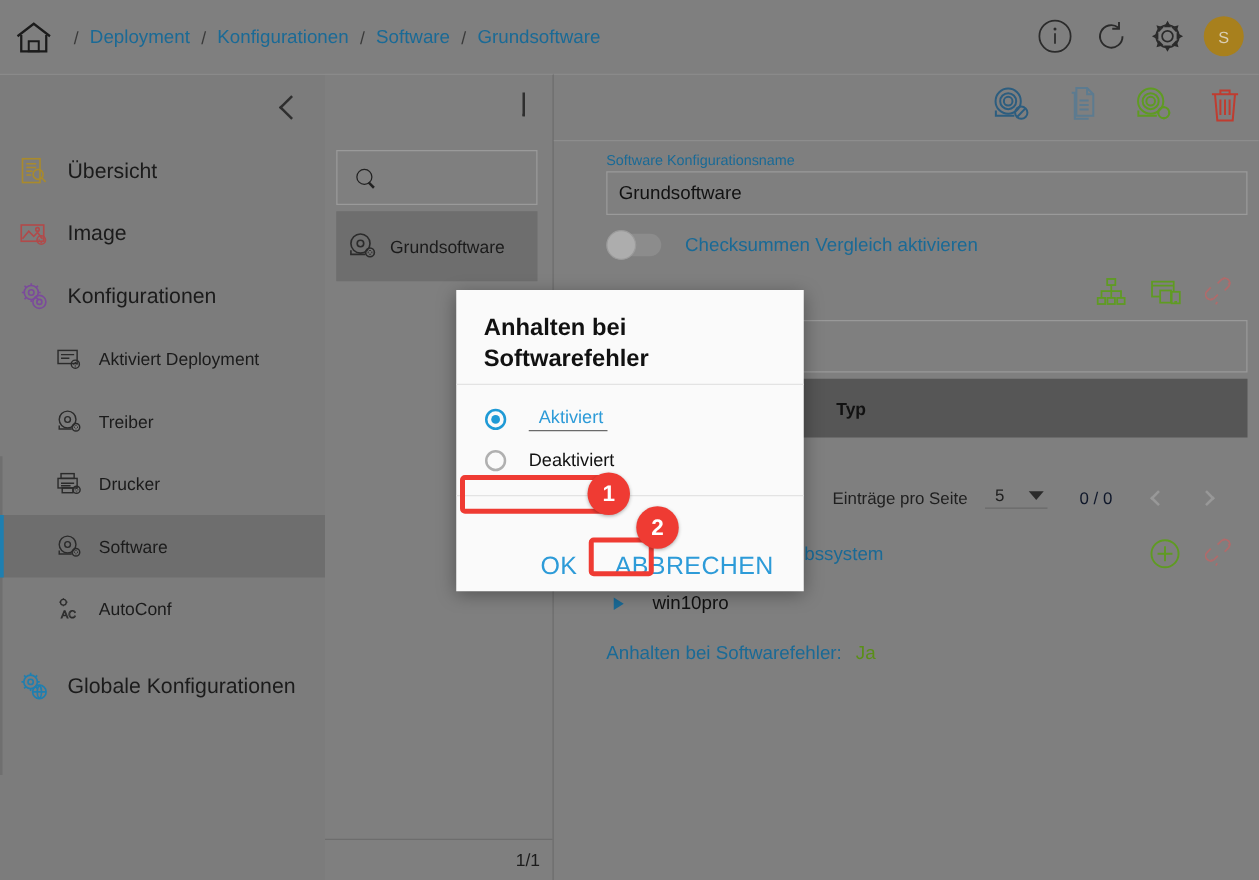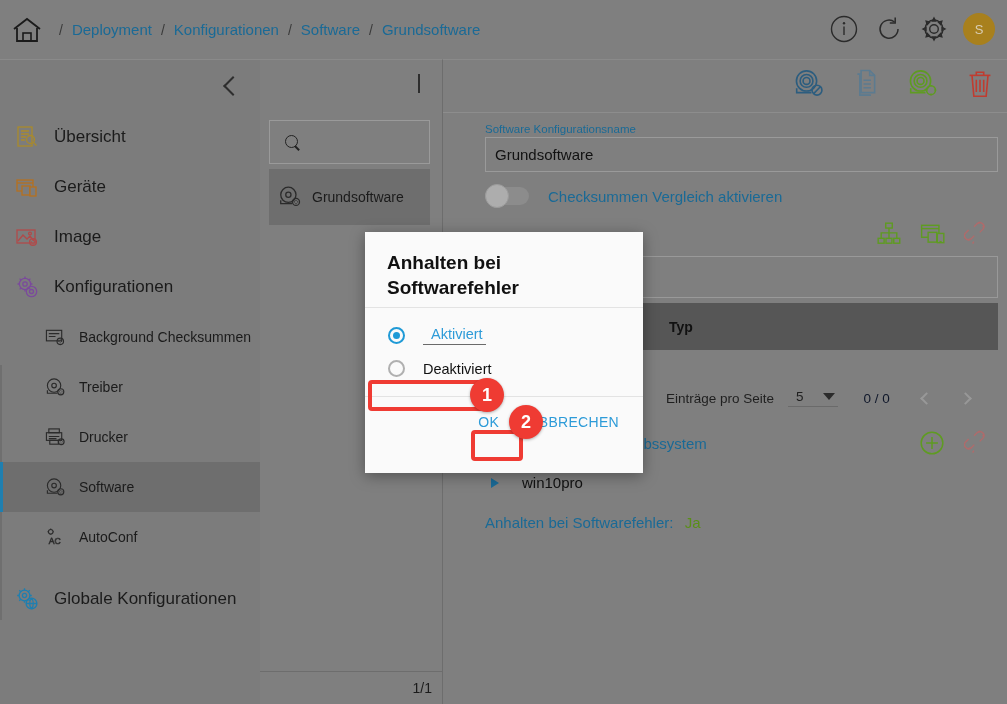--- a/index.html
+++ b/index.html
@@ -115,21 +115,21 @@
   .modal-body { margin-top:7px; border-top:1px solid #e3e3e3; border-bottom:1px solid #e3e3e3; padding:11px 0 11px 5px; }
   .radio-row { display:flex; align-items:center; gap:18px; height:33px; padding-left:18px; }
   .radio { width:17px; height:17px; border-radius:50%; border:2px solid #b0b0b0; position:relative; flex:0 0 17px; }
   .radio.on { border-color:#1f9ad6; }
   .radio.on:after { content:""; position:absolute; left:3px; top:3px; width:7px; height:7px;
                     border-radius:50%; background:#1f9ad6; }
   .radio-lbl { font-size:14.5px; color:#111; }
   .radio-lbl.sel { color:#2d9bd8; }
   .modal-foot { display:flex; align-items:center; justify-content:flex-end; gap:18px;
                 padding:13px 18px 0 0; }
-  .mbtn { font-size:14px; color:#2d9bd8; letter-spacing:.3px; padding:4px 6px; }
+  .mbtn { font-size:20px; color:#2d9bd8; letter-spacing:.3px; padding:4px 6px;margin-top:28px; }
 
   
   .ann-box { position:absolute; border:4px solid #ef3b33; border-radius:4px; }
   .ann-badge { position:absolute; width:34px; height:34px; border-radius:50%; background:#ef3b33;
                color:#fff; font-size:18px; font-weight:bold; display:flex; align-items:center;
                justify-content:center; box-shadow:0 1px 3px rgba(0,0,0,.3); }
   svg { display:block; }
 </style>
 </head>
 <body>
@@ -194,33 +194,20 @@
               <rect x="3" y="2" width="14" height="19"></rect>
               <path d="M6 6h8M6 9h8M6 12h5M6 15h4"></path>
               <circle cx="15.5" cy="14.5" r="4"></circle>
               <path d="M18.4 17.4 L21.5 20.5"></path>
             </g>
           </svg>
       </span>
       <span class="lbl">Übersicht</span>
     </div>
 
-    <div class="sb-item">
-      <span class="ico">
-        <svg width="24" height="24" viewBox="0 0 24 24">
-            <g fill="none" stroke="#b5701f" stroke-width="1.3">
-              <rect x="2" y="5" width="16" height="11"></rect>
-              <path d="M2 8h16"></path>
-              <rect x="7" y="11" width="8" height="9" fill="#7c7c7c"></rect>
-              <rect x="15" y="12" width="6" height="9" fill="#7c7c7c"></rect>
-            </g>
-          </svg>
-      </span>
-      <span class="lbl">Geräte</span>
-    </div>
 
     <div class="sb-item">
       <span class="ico">
         <svg width="24" height="24" viewBox="0 0 24 24">
             <g fill="none" stroke="#b14a4a" stroke-width="1.3">
               <rect x="2" y="5" width="18" height="13"></rect>
               <path d="M3 16 L8 10 L12 14 L15 11 L19 16"></path>
               <circle cx="15" cy="8.5" r="1.4"></circle>
               <circle cx="18" cy="17" r="3.4"></circle>
               <path d="M18 14.5v1M18 18.5v1M15.8 17h1M19.2 17h1"></path>
@@ -249,21 +236,21 @@
       <span class="ico sm">
         <svg width="21" height="21" viewBox="0 0 22 22">
             <g fill="none" stroke="#2b2b2b" stroke-width="1.2">
               <rect x="1.5" y="3.5" width="16" height="11"></rect>
               <path d="M4 7h11M4 10h7"></path>
               <circle cx="16" cy="15" r="3.4"></circle>
               <path d="M16 13.2v.8M16 16.2v.8M14.2 15h.8M17 15h.8"></path>
             </g>
           </svg>
       </span>
-      <span class="lbl">Background Checksummen</span>
+      <span class="lbl">Aktiviert Deployment</span>
     </div>
 
     <div class="sb-sub">
       <span class="ico sm">
         <svg width="21" height="21" viewBox="0 0 22 22">
             <g fill="none" stroke="#2b2b2b" stroke-width="1.2">
               <circle cx="9.5" cy="9" r="7"></circle>
               <circle cx="9.5" cy="9" r="2.4"></circle>
               <path d="M2.5 14 L2.5 17 L13 17"></path>
               <circle cx="16.5" cy="15.5" r="3.2"></circle>

